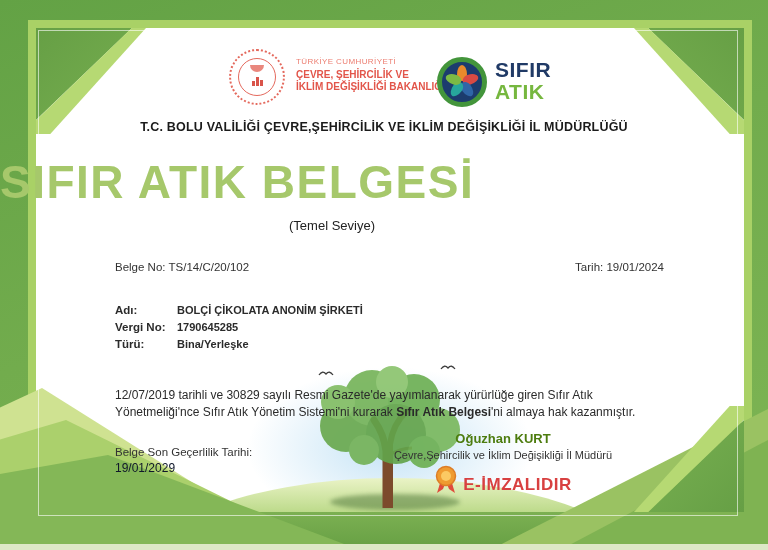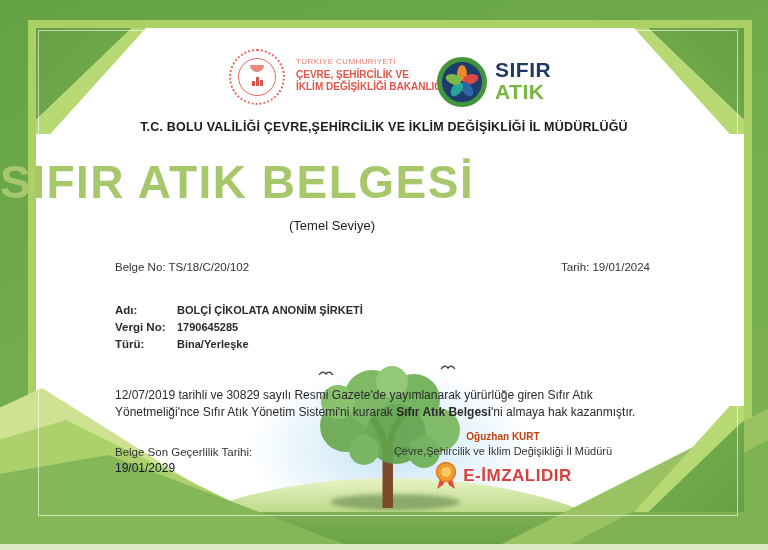--- a/index.html
+++ b/index.html
@@ -71,34 +71,34 @@
   .sifir-words{left:495px;top:59px;font-weight:bold;font-size:21px;line-height:22px;letter-spacing:.5px;}
   .w-sifir{color:#203a66;} .w-atik{color:#76b73f;}
 
   .authority{left:0;top:120px;width:768px;text-align:center;font-size:12.5px;
        font-weight:bold;color:#1b1b1b;letter-spacing:.2px;}
   .title{left:0;top:155px;width:768px;font-size:46px;font-weight:bold;
        color:#a6c86b;letter-spacing:1.5px;}
   .subtitle{left:0;top:218px;width:664px;text-align:center;font-size:13px;color:#222;}
 
   .belgeno{left:115px;top:261px;font-size:11.5px;color:#333;}
-  .tarih{right:118px;top:261px;font-size:11.5px;color:#333;}
+  .tarih{right:104px;top:261px;font-size:11.5px;color:#333;}
 
   .company{left:115px;top:302px;font-size:11.5px;color:#2b2b2b;}
   .crow{display:flex;line-height:17.2px;}
   .clabel{width:62px;font-weight:bold;}
   .cvalue{font-weight:bold;font-size:11px;}
 
   .para{left:115px;top:387px;width:557px;font-size:12px;line-height:17px;color:#2a2a2a;}
   .para b{font-weight:bold;}
 
   .sig{left:372px;top:431px;width:262px;text-align:center;}
-  .sig-name{font-size:10px;font-weight:bold;color:#c2410c;}
+  .sig-name{font-size:13px;font-weight:bold;color:#4d7c0f;}
   .sig-title{font-size:11px;color:#333;margin-top:3px;}
-  .stamp{margin-top:4px;display:flex;align-items:center;justify-content:center;gap:5px;}
+  .stamp{margin-top:4px;display:flex;align-items:flex-end;justify-content:center;gap:5px;}
   .stamp-text{color:#d84040;font-weight:bold;font-size:17px;letter-spacing:.5px;}
 
   .validity{left:115px;top:444px;font-size:11.5px;color:#333;line-height:16px;}
   .validity-date{font-weight:normal;font-size:12px;color:#0f172a;}
 </style>
 </head>
 <body>
 
 <div class="abs frame"></div>
 <div class="abs stripe"></div>
@@ -171,21 +171,21 @@
     <div class="w-sifir">SIFIR</div>
     <div class="w-atik">ATIK</div>
   </div>
 
   <div class="abs authority">T.C. BOLU VALİLİĞİ ÇEVRE,ŞEHİRCİLİK VE İKLİM DEĞİŞİKLİĞİ İL MÜDÜRLÜĞÜ</div>
   <div class="abs title">SIFIR ATIK BELGESİ</div>
   <div class="abs subtitle">(Temel Seviye)</div>
 
   <div class="abs belgeno">
     <span>Belge No:</span>
-    <span>TS/18/C/20/102</span>
+    <span>TS/14/C/20/102</span>
   </div>
   <div class="abs tarih">
     <span>Tarih:</span>
     <span>19/01/2024</span>
   </div>
 
   <div class="abs company">
     <div class="crow">
       <span class="clabel">Adı:</span>
       <span class="cvalue">BOLÇİ ÇİKOLATA ANONİM ŞİRKETİ</span>

